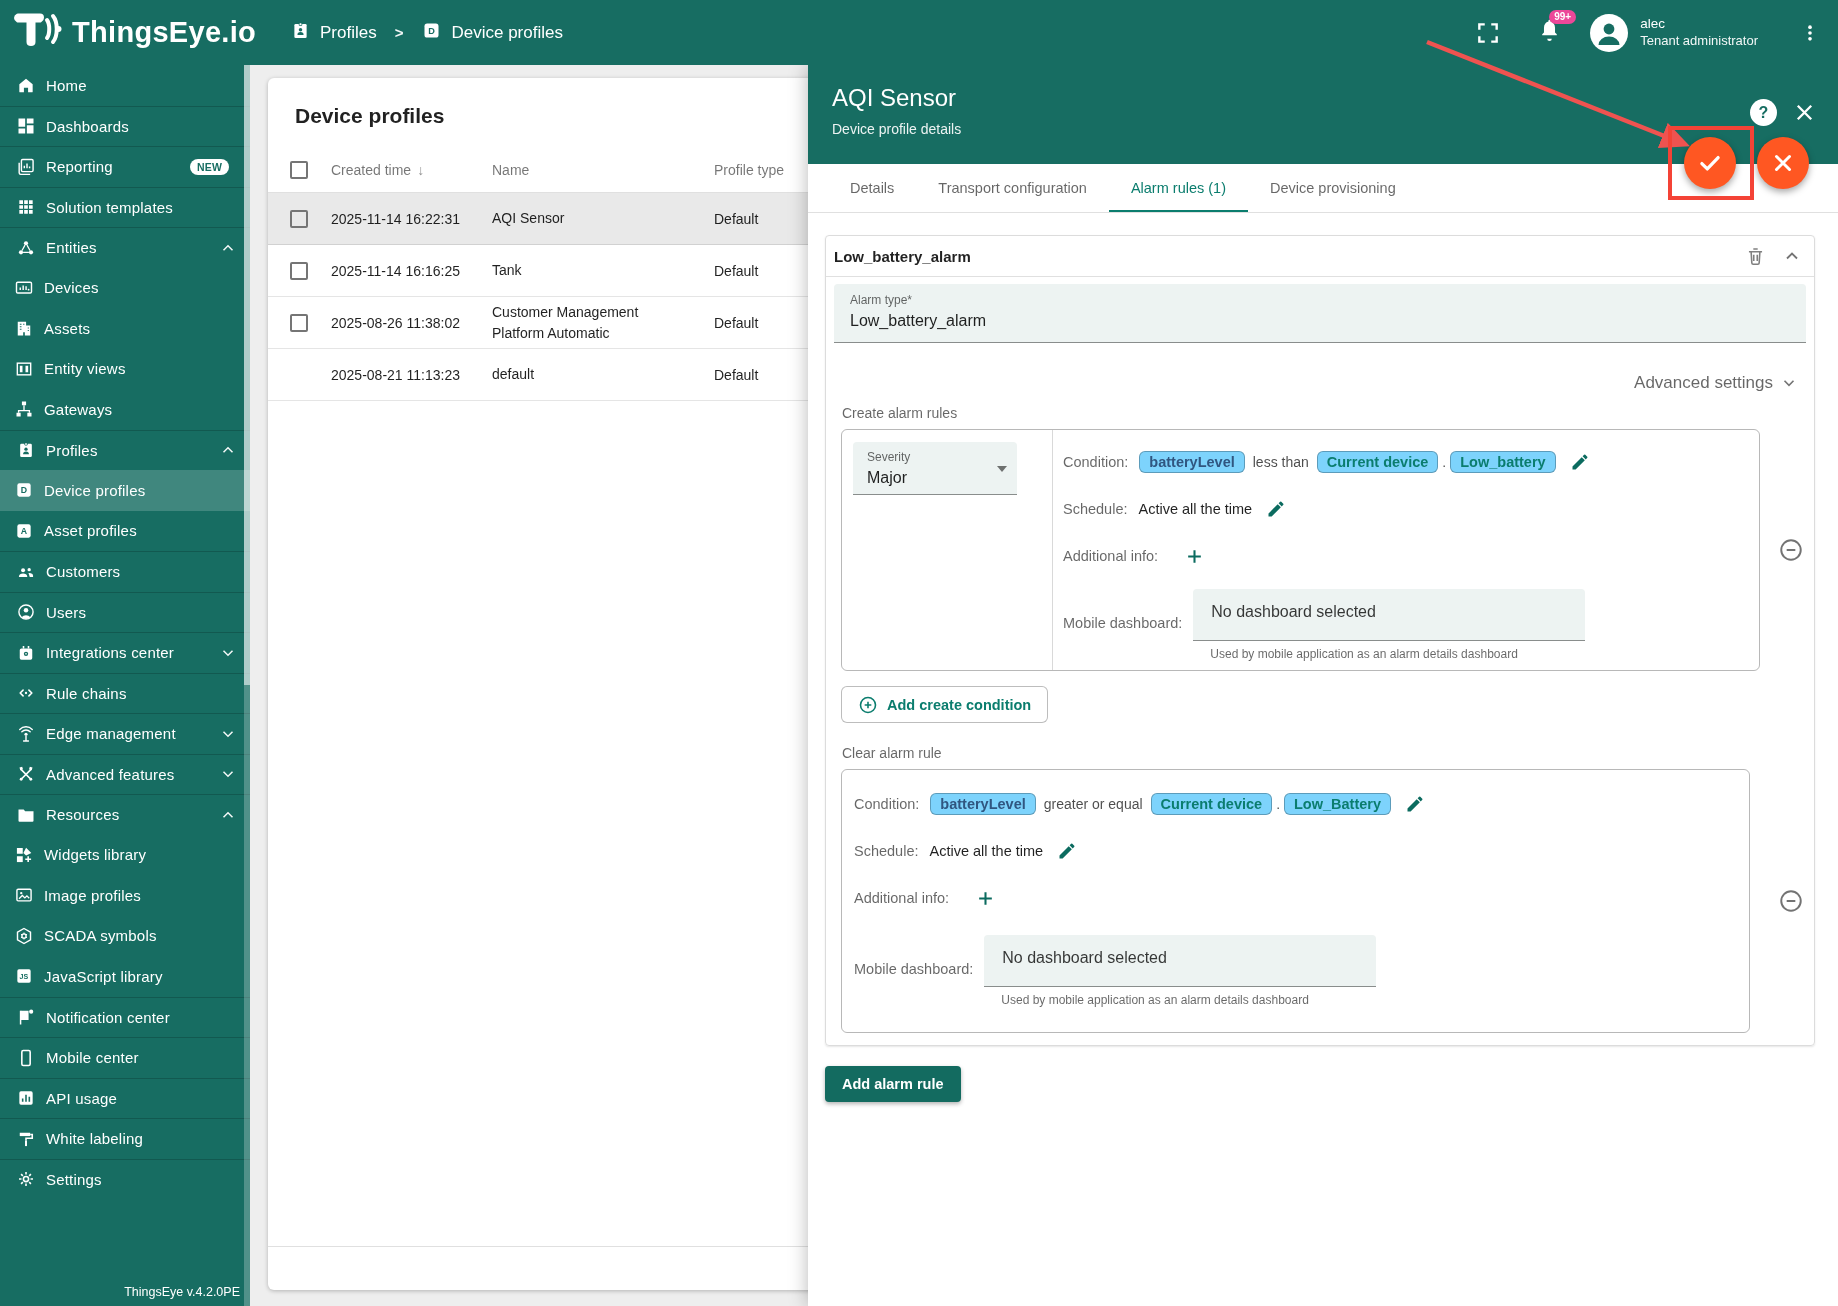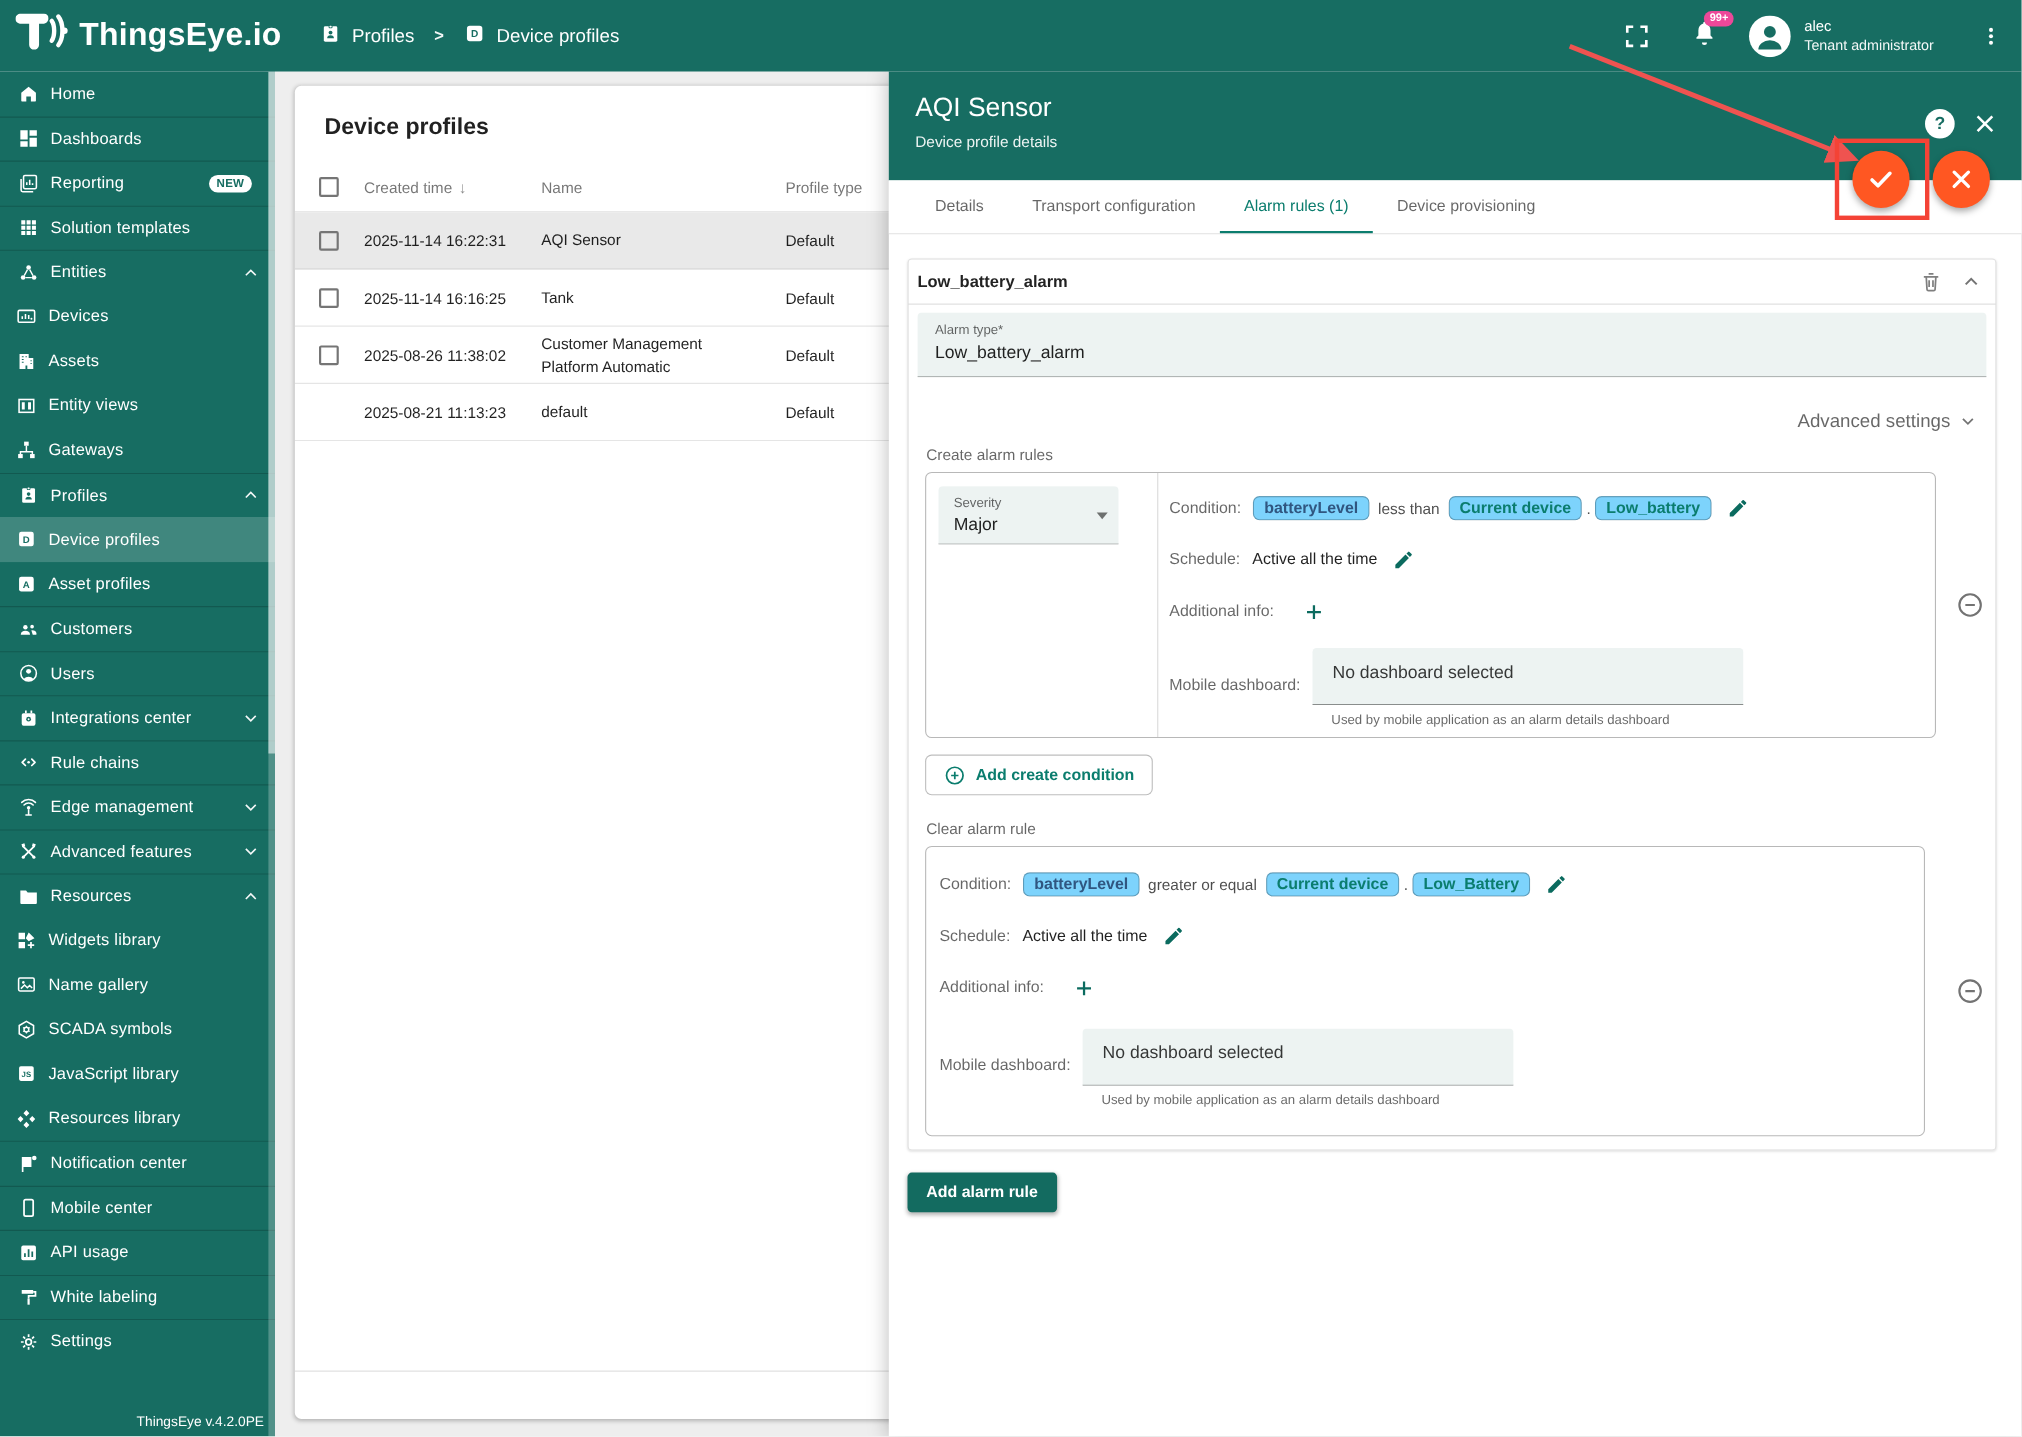--- a/index.html
+++ b/index.html
@@ -408,48 +408,40 @@
           <span>Widgets library</span>
         </div>
         <div class="nav-item lvl2">
           <span class="nav-ic">
             <svg viewBox="0 0 24 24">
               <rect x="3.5" y="5" width="17" height="14" rx="1.5" fill="none" stroke="#fff" stroke-width="1.7"></rect>
               <circle cx="8.7" cy="9.7" r="1.4" fill="#fff"></circle>
               <path d="M6 16.5l4-4 3 3 2.5-2.5 2.8 2.8" fill="none" stroke="#fff" stroke-width="1.6"></path>
             </svg>
           </span>
-          <span>Name gallery</span>
+          <span>Image profiles</span>
         </div>
         <div class="nav-item lvl2">
           <span class="nav-ic">
             <svg viewBox="0 0 24 24">
               <path d="M12 3 19.8 7.5v9L12 21 4.2 16.5v-9z" fill="none" stroke="#fff" stroke-width="1.7"></path>
               <circle cx="12" cy="12" r="2.6" fill="none" stroke="#fff" stroke-width="1.6"></circle>
               <path d="M12 7.8V10M12 14v2.2M8.3 9.8l1.9 1.1M13.8 13.1l1.9 1.1M8.3 14.2l1.9-1.1M13.8 10.9l1.9-1.1" stroke="#fff" stroke-width="1.2"></path>
             </svg>
           </span>
           <span>SCADA symbols</span>
         </div>
         <div class="nav-item lvl2">
           <span class="nav-ic">
             <svg viewBox="0 0 24 24">
               <rect x="4" y="4" width="16" height="16" rx="2" fill="#fff"></rect>
               <text x="12" y="15.6" font-size="8.5" font-weight="bold" fill="#176d62" text-anchor="middle" font-family="Liberation Sans,sans-serif">JS</text>
             </svg>
           </span>
           <span>JavaScript library</span>
-        </div>
-        <div class="nav-item lvl2">
-          <span class="nav-ic">
-            <svg viewBox="0 0 24 24">
-              <path fill="#fff" d="M12 2.6 15.2 6 12 9.4 8.8 6zM5.6 9 8.8 12.4 5.6 15.8 2.4 12.4zM18.4 9l3.2 3.4-3.2 3.4-3.2-3.4zM12 15.4l3.2 3.4L12 22.2l-3.2-3.4z"></path>
-            </svg>
-          </span>
-          <span>Resources library</span>
         </div>
         <div class="nav-item lvl1">
           <span class="nav-ic">
             <svg viewBox="0 0 24 24">
               <path d="M5.5 21V4.5h9.6v11H5.5z" fill="#fff"></path>
               <path d="M5.5 21V4.5" stroke="#fff" stroke-width="1.8"></path>
               <circle cx="18.2" cy="5.6" r="2.5" fill="#fff"></circle>
             </svg>
           </span>
           <span>Notification center</span>

